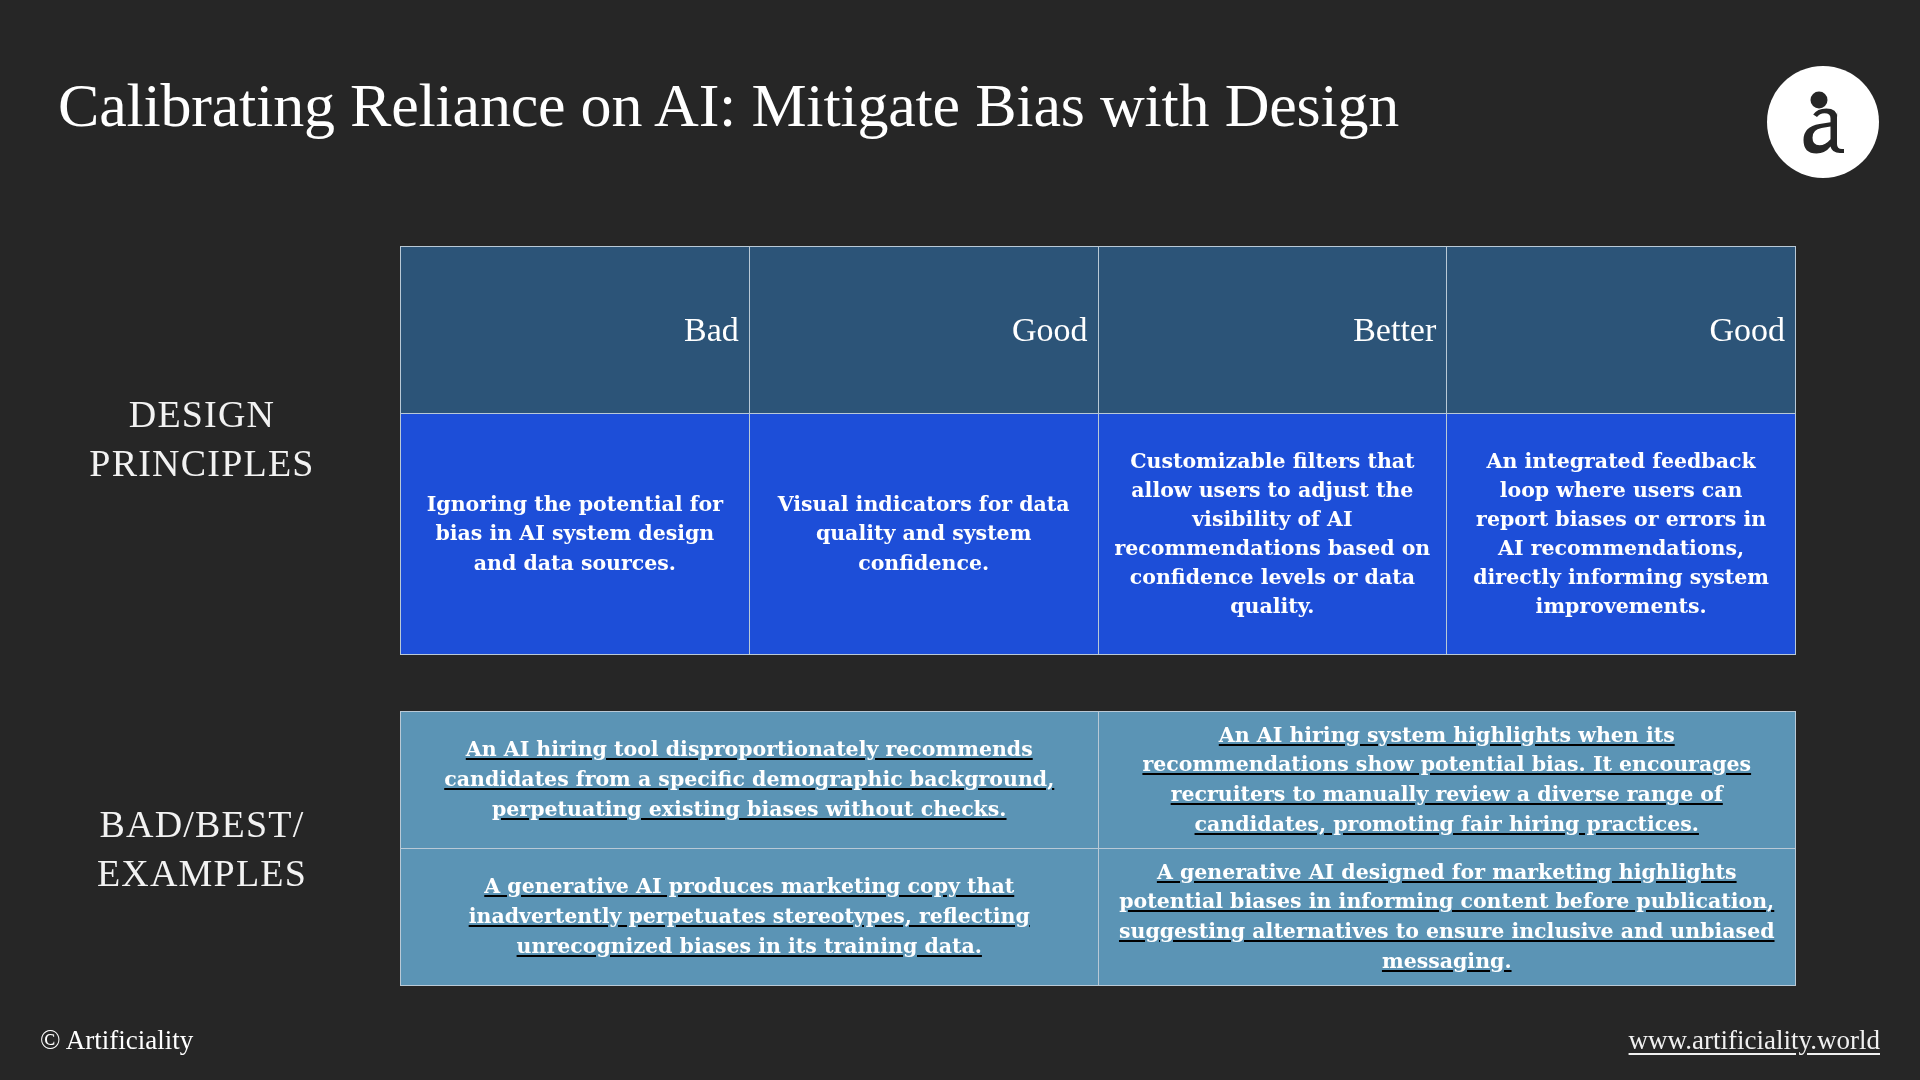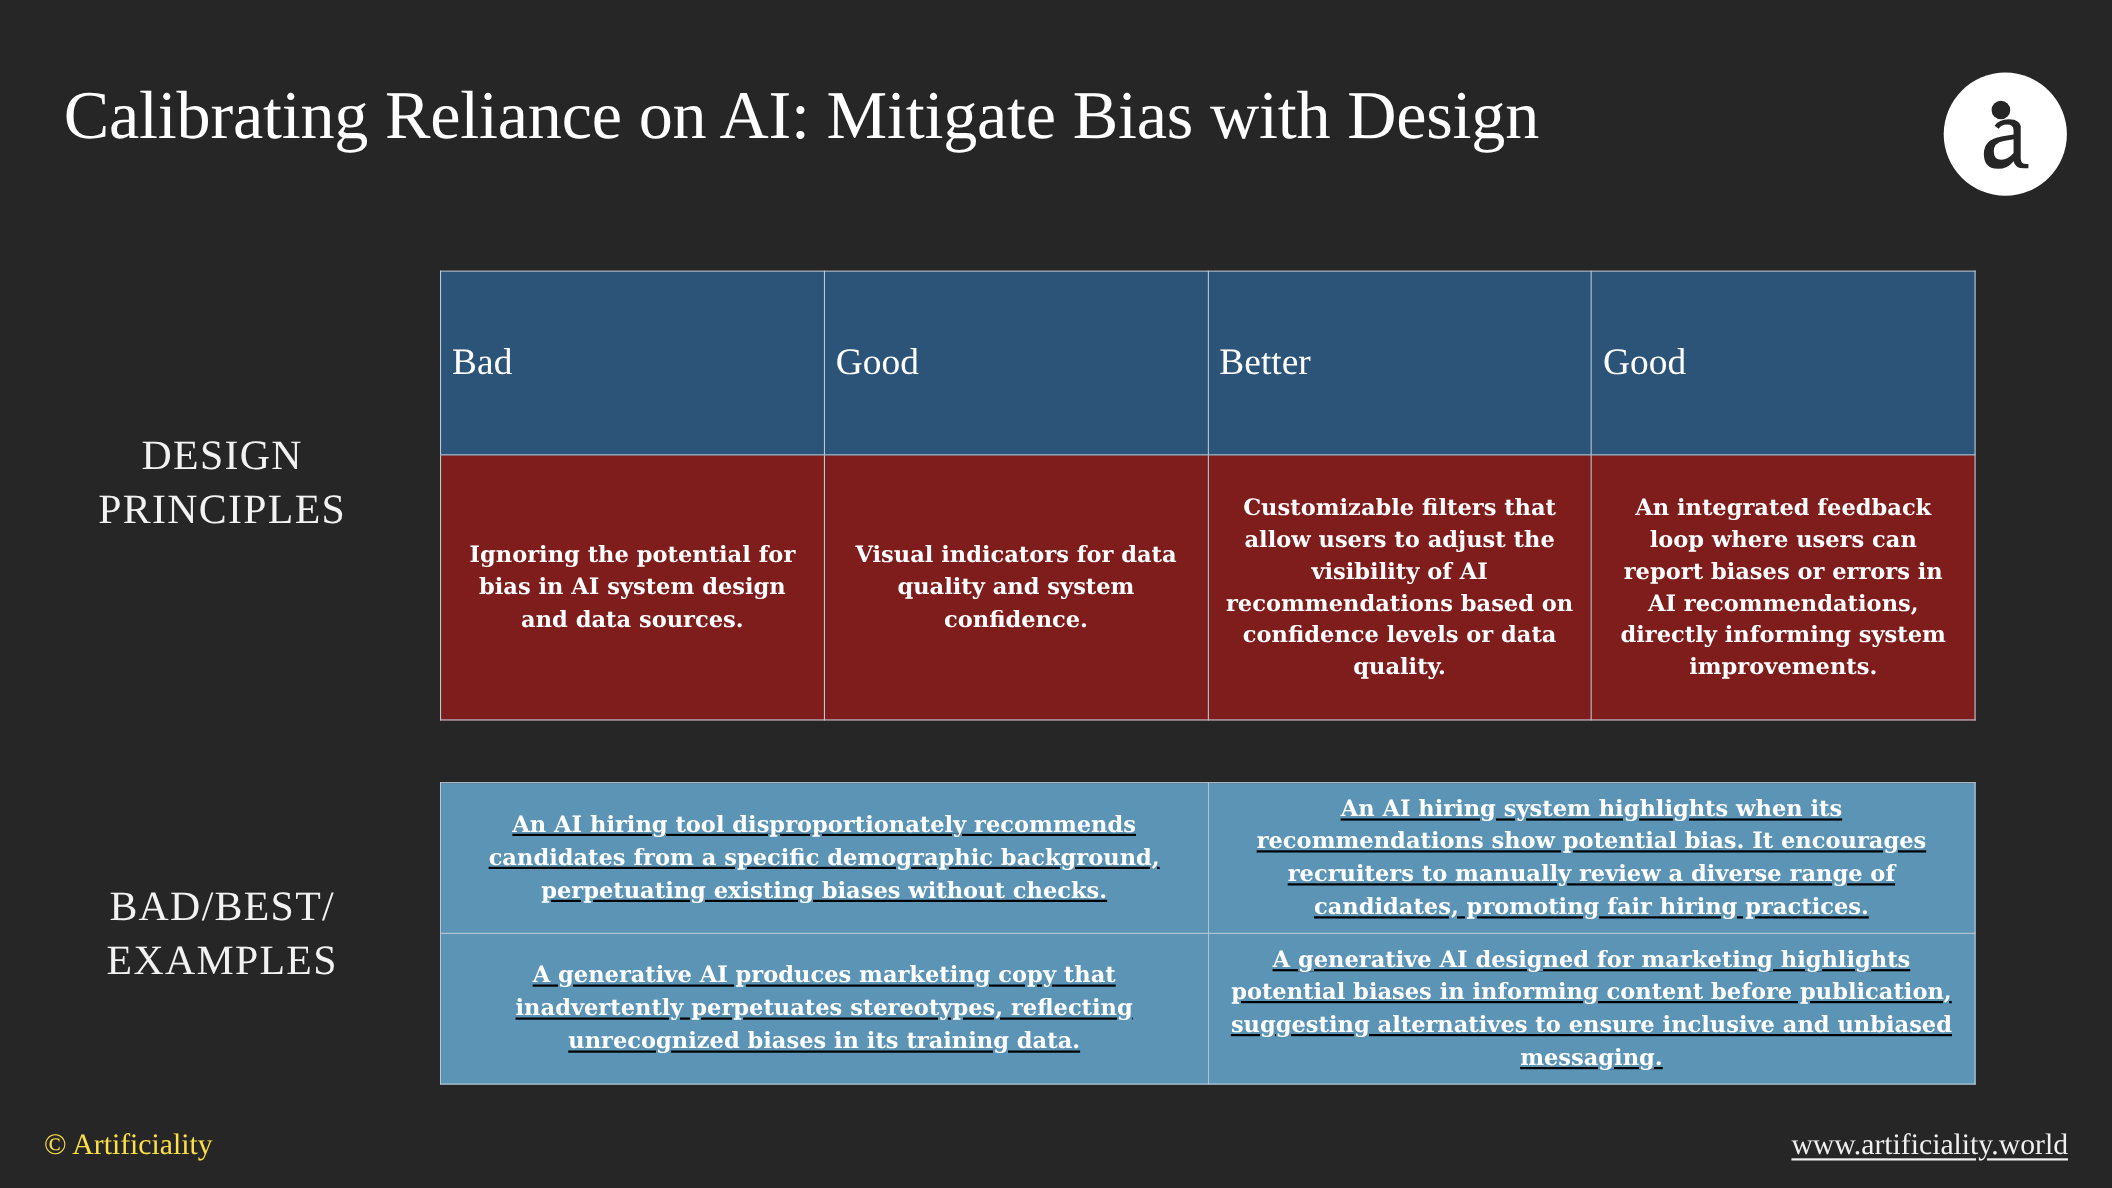--- a/index.html
+++ b/index.html
@@ -82,26 +82,26 @@
     table-layout: fixed;
   }
   .table1 th {
     background: #2c5478;
     color: #ffffff;
     font-family: "Liberation Serif", "DejaVu Serif", serif;
     font-weight: normal;
     font-size: 34px;
     height: 166px;
     vertical-align: middle;
-    text-align: left;
+    text-align: right;
     border: 1px solid #b9c9d6;
     padding: 0 10px;
   }
   .table1 td {
-    background: #7f1d1d;
+    background: #1d4ed8;
     color: #ffffff;
     font-family: "DejaVu Serif", "Liberation Serif", serif;
     font-weight: bold;
     font-size: 20.5px;
     line-height: 1.42;
     height: 228px;
     vertical-align: middle;
     text-align: center;
     border: 1px solid #b9c9d6;
     padding: 6px 14px;
@@ -129,21 +129,21 @@
     text-align: center;
     border: 1px solid #b9c9d6;
     padding: 8px 18px;
   }
 
   
   .footer-copyright {
     position: absolute;
     left: 40px;
     bottom: 24px;
-    color: #fde047;
+    color: #ffffff;
     font-size: 27px;
     font-family: "Liberation Serif", "DejaVu Serif", serif;
   }
   .footer-url {
     position: absolute;
     right: 40px;
     bottom: 24px;
     color: #f0f0f0;
     font-size: 27px;
     font-family: "Liberation Serif", "DejaVu Serif", serif;

